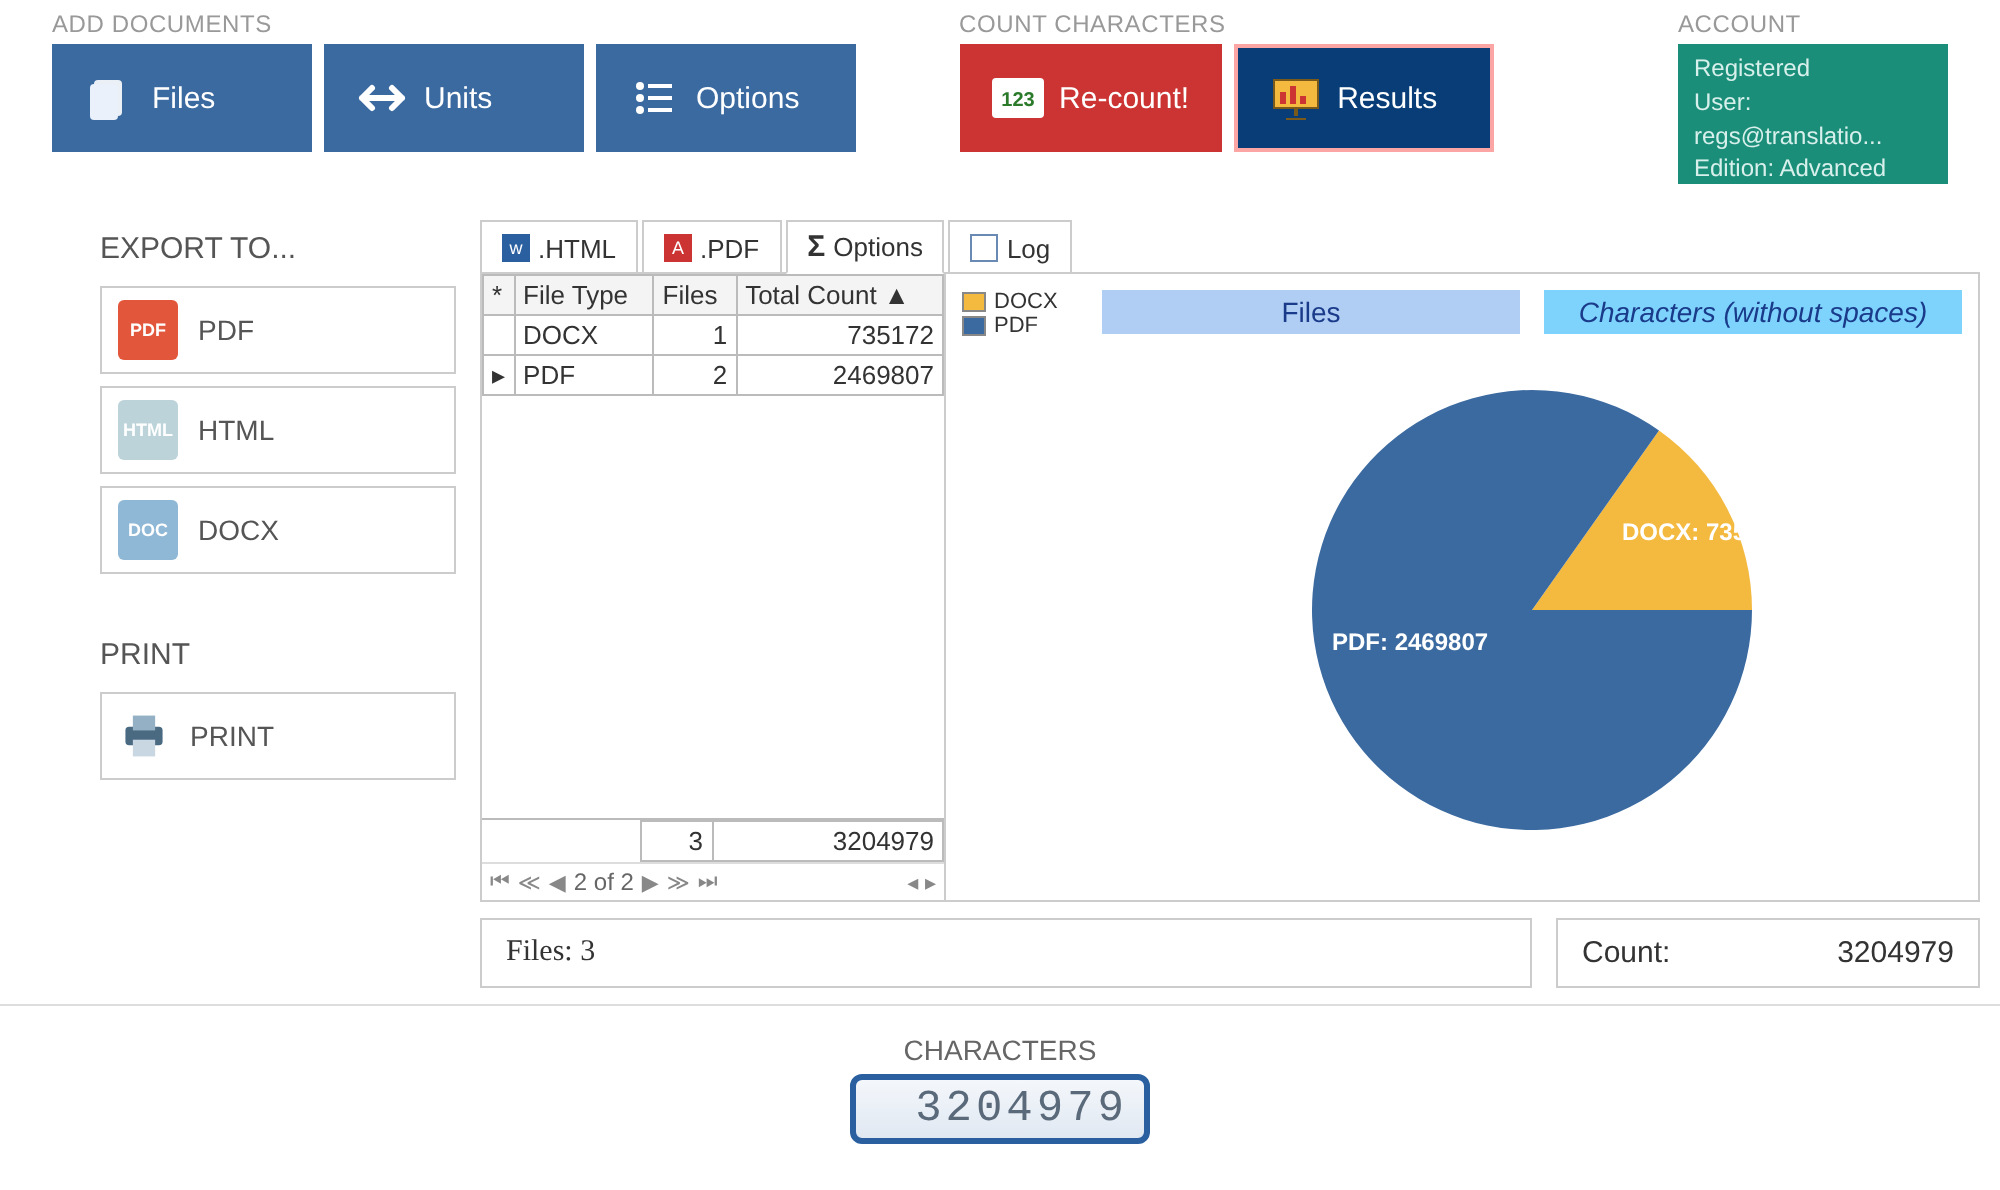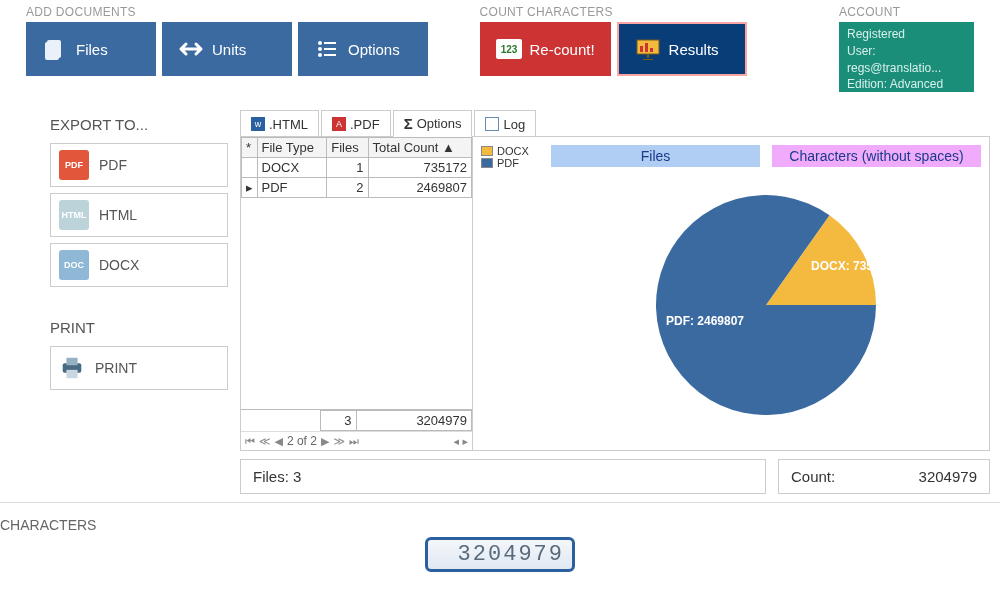--- a/index.html
+++ b/index.html
@@ -45,28 +45,28 @@
   .nav-left { display:flex; gap:4px; align-items:center; }
   .nav-arrow { cursor:pointer; color:#888; font-size:11px; }
   
   .charts-area { flex:1; padding:8px; display:flex; flex-direction:column; }
   .legend { font-size:11px; margin-bottom:2px; }
   .legend-item { display:flex; align-items:center; gap:4px; }
   .swatch { width:12px; height:10px; border:1px solid #888; }
   .chart-row { display:flex; gap:12px; flex:1; }
   .chart-box { flex:1; display:flex; flex-direction:column; align-items:center; }
   .chart-title { width:100%; text-align:center; background:#b0cdf4; color:#1a3a8a; font-size:14px; padding:3px 0; margin-bottom:8px; }
-  .chart-title.light { background:#f0abfc; }
+  .chart-title.light { background:#7dd3fc;font-style:italic; }
   
   .summary-row { display:flex; gap:12px; margin-top:8px; }
   .summary-box { border:1px solid #ccc; padding:8px 12px; font-size:15px; display:flex; justify-content:space-between; }
-  .summary-box.left { flex:1; }
+  .summary-box.left { flex:1;font-family:Liberation Serif, serif; }
   .summary-box.right { width:212px; }
   
-  .bottom-label { font-size:14px; color:#666; margin-top:14px; }
+  .bottom-label { text-align:center; font-size:14px; color:#666; margin-top:14px; }
   .counter { margin:4px auto 14px; width:150px; text-align:right; font-family:"Courier New",monospace; font-size:22px; letter-spacing:2px; color:#5a6a7a; border:3px solid #2a5fa0; border-radius:6px; padding:2px 8px; background:linear-gradient(#f4f7fb,#e0e8f2); }
   
   hr.sep { border:none; border-top:1px solid #ddd; margin:8px 0 0; }
   
   svg { display:block; }
 </style>
 </head>
 <body>
 
 <div class="top-section">

